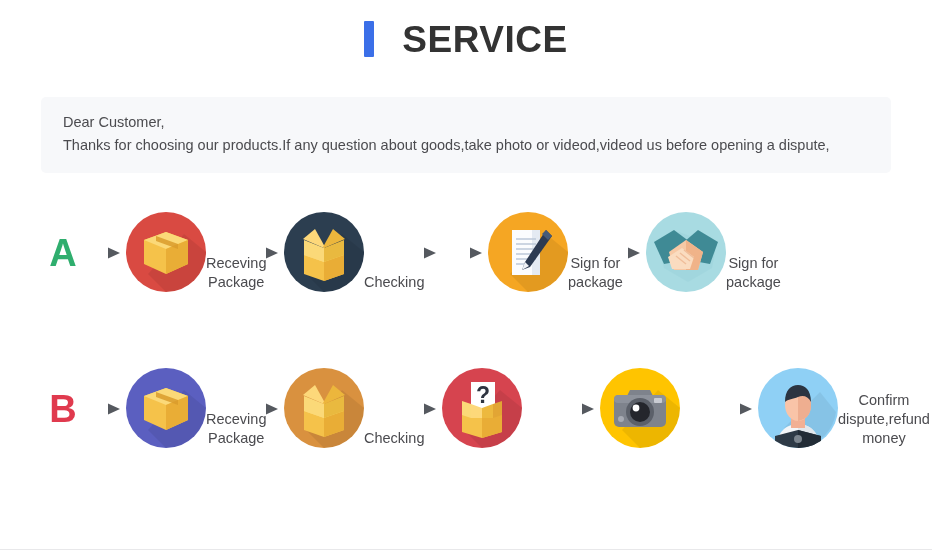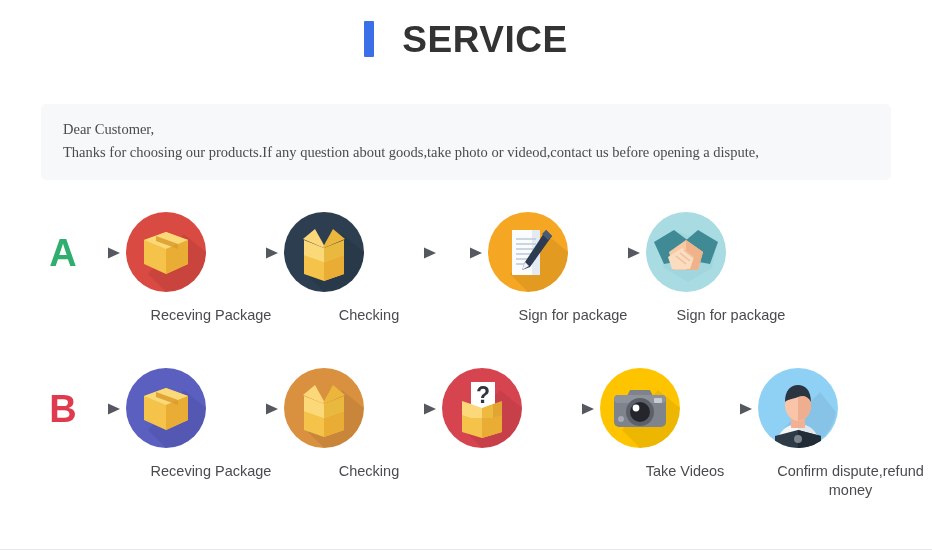--- a/index.html
+++ b/index.html
@@ -40,27 +40,26 @@
     font-weight: bold;
     color: #333333;
     letter-spacing: 0.5px;
     line-height: 1;
   }
 
   
   .notice {
     position: absolute;
     left: 41px;
-    top: 104px;
+    top: 97px;
     width: 850px;
     box-sizing: border-box;
     background: #f7f8fa;
     border-radius: 5px;
     padding: 14px 22px 16px 22px;
-    font-family: Liberation Serif, serif;
   }
   .notice-line {
     font-size: 14.5px;
     color: #4b4b4f;
     line-height: 23px;
     white-space: nowrap;
   }
 
   
   .flow-row {
@@ -92,22 +91,22 @@
     display: flex;
     align-items: center;
     justify-content: center;
   }
   .arrow svg { display: block; }
 
   .step {
     flex: none;
     width: 112px;
     display: flex;
-    flex-direction: column;
-    align-items: flex-start;
+    flex-direction: row;
+    align-items: flex-end;
   }
   .step-icon {
     width: 80px;
     height: 80px;
     border-radius: 50%;
     position: relative;
     overflow: hidden;
     flex: none;
   }
   .step-icon svg { display: block; }
@@ -124,21 +123,21 @@
 </head>
 <body>
 
 <div class="title-wrap">
   <div class="title-bar"></div>
   <div class="title-text">SERVICE</div>
 </div>
 
 <div class="notice">
   <div class="notice-line">Dear Customer,</div>
-  <div class="notice-line">Thanks for choosing our products.If any question about goods,take photo or videod,contact us before opening a dispute,</div>
+  <div class="notice-line">Thanks for choosing our products.If any question about goods,take photo or videod,videod us before opening a dispute,</div>
 </div>
 
 <div class="flow-row" id="row-a">
     <div class="row-letter" style="color:#2fae6e">A</div>
     <div class="arrow">
       <svg width="38" height="14" viewBox="0 0 38 14">
         <defs>
           <linearGradient id="ag" x1="0" y1="0" x2="1" y2="0">
             <stop offset="0" stop-color="#9aa0a8"></stop>
             <stop offset="1" stop-color="#55595f"></stop>
@@ -363,21 +362,20 @@
           <path d="M30 22 L50 22 L53 28 L27 28 Z" fill="#7e838c"></path>
           <rect x="14" y="27" width="52" height="32" rx="5" fill="#7e838c"></rect>
           <rect x="14" y="27" width="52" height="8" rx="4" fill="#8d929b"></rect>
           <circle cx="40" cy="44" r="14" fill="#5b6069"></circle>
           <circle cx="40" cy="44" r="10" fill="#24262c"></circle>
           <circle cx="36" cy="40" r="3.4" fill="#ffffff"></circle>
           <rect x="54" y="30" width="8" height="5" rx="1" fill="#c9ccd2"></rect>
           <circle cx="21" cy="51" r="3" fill="#a7abb3"></circle>
         </svg>
       </div>
-      <div class="step-label">Take Videos</div>
     </div>
     <div class="arrow">
       <svg width="38" height="14" viewBox="0 0 38 14">
         <defs>
           <linearGradient id="ag" x1="0" y1="0" x2="1" y2="0">
             <stop offset="0" stop-color="#9aa0a8"></stop>
             <stop offset="1" stop-color="#55595f"></stop>
           </linearGradient>
         </defs>
         <line x1="1" y1="7" x2="26" y2="7" stroke="url(#ag)" stroke-width="2"></line>

